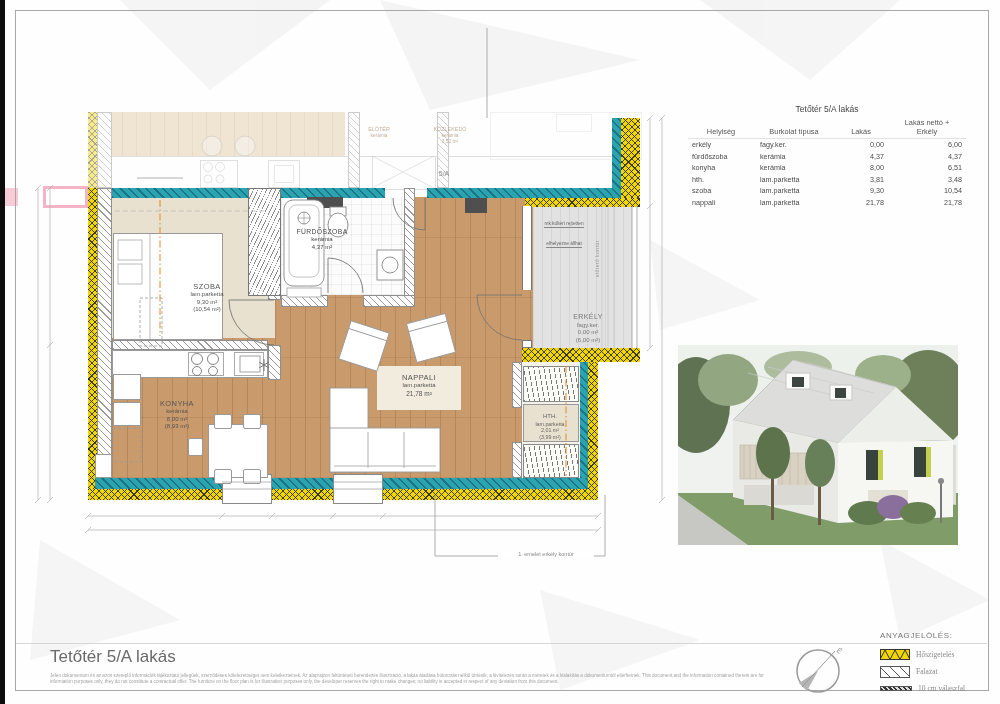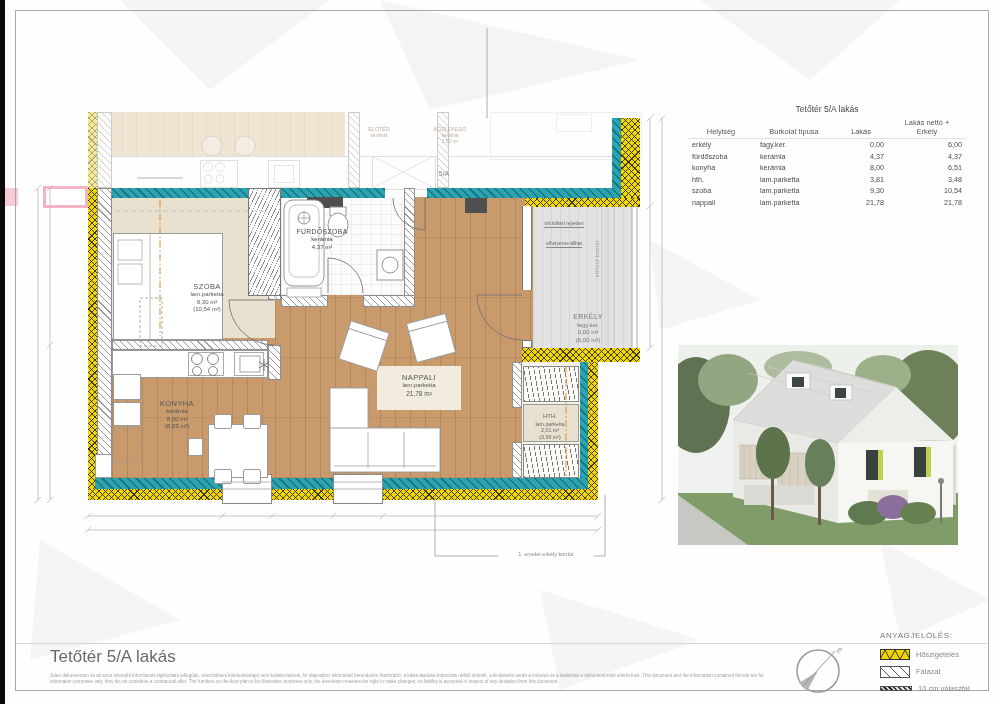--- a/index.html
+++ b/index.html
@@ -35,21 +35,21 @@
   .atable{position:absolute;left:688px;top:104px;width:278px;z-index:50;color:#4a4a4a;}
   .atable .ttl{text-align:center;font-size:8.5px;margin-bottom:5px;color:#444;}
   .trow{display:grid;grid-template-columns:66px 80px 54px 78px;align-items:end;}
   .trow div{font-size:7.2px;line-height:11.5px;}
   .thead div{font-size:7.4px;color:#555;text-align:center;white-space:pre-line;line-height:8.5px;padding-bottom:2px;}
   .c-room{text-align:left;padding-left:4px;}
   .c-floor{text-align:left;padding-left:6px;}
   .c-num{text-align:right;padding-right:4px;}
   .ttot div{font-size:10.5px;line-height:18px;color:#333;}
   
-  .leg-row{display:flex;align-items:center;gap:6px;height:17px;}
+  .leg-row{display:flex;align-items:center;gap:6px;height:17px;font-family:Liberation Serif, serif;}
   .leg-row .lab{font-size:7.5px;color:#8a8a8a;}
   .part-swatch{width:32px;height:5px;border:1px solid #555;box-sizing:border-box;
       background:repeating-linear-gradient(45deg,#333 0 1.5px,#ddd 1.5px 3.5px);}
   .fal-swatch{width:30px;height:12px;border:1px solid #555;box-sizing:border-box;
       background:repeating-linear-gradient(45deg, transparent 0 6px, #555 6px 7px), #fff;}
   .footer-disc{position:absolute;left:50px;top:673px;width:726px;font-size:4.6px;
       line-height:5.6px;color:#a3a3a3;z-index:50;}
 </style>
 </head>
 <body>

